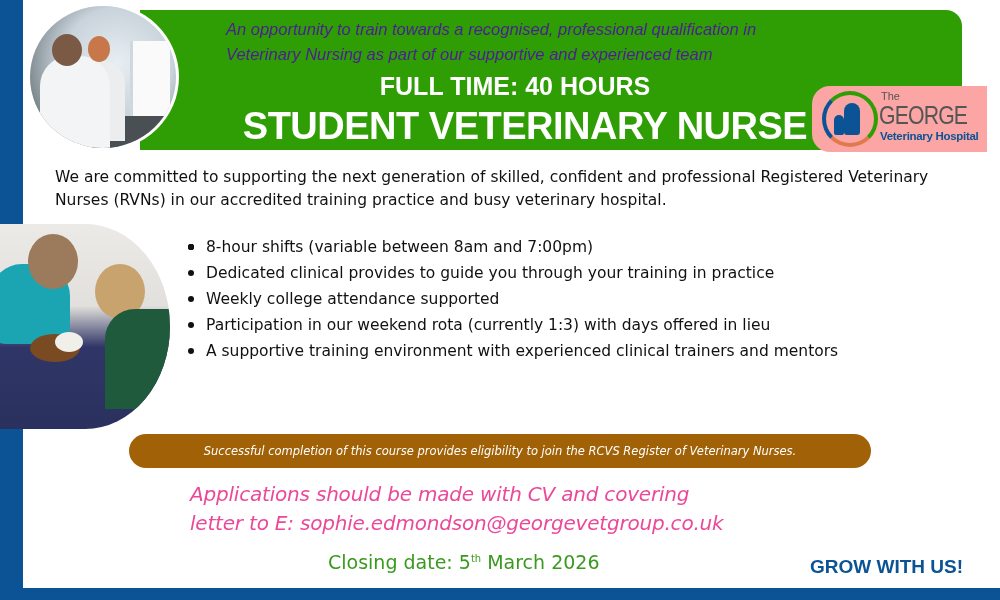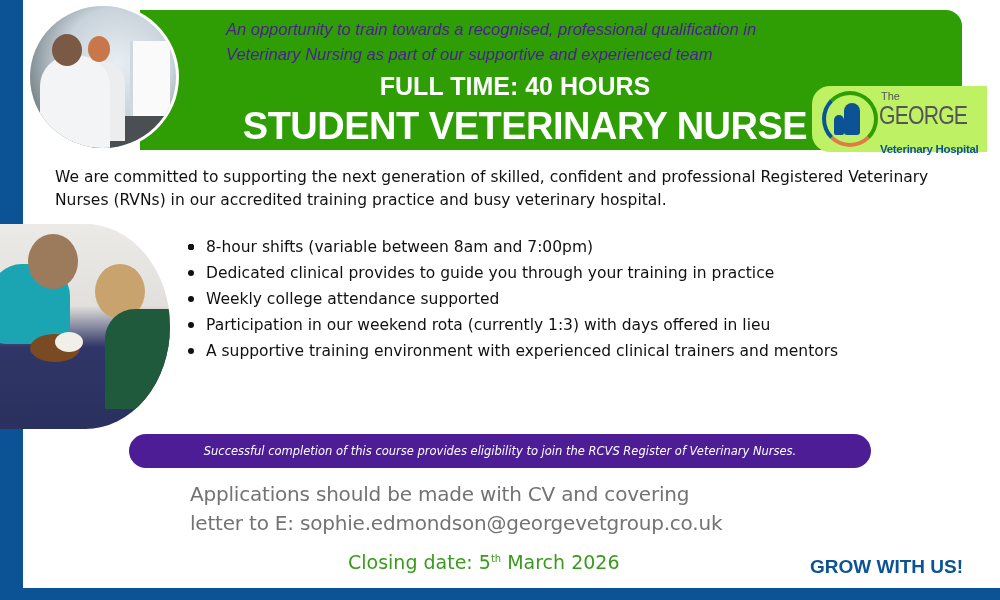--- a/index.html
+++ b/index.html
@@ -34,30 +34,30 @@
     background: radial-gradient(circle at 60% 40%, #e8eef3 0%, #c9d3db 45%, #6f7a80 80%, #3c4246 100%);
   }
   .photo-top .coat1 { position: absolute; left: 10px; top: 50px; width: 70px; height: 100px; background: #f2f4f6; border-radius: 30px 30px 0 0; }
   .photo-top .coat2 { position: absolute; left: 50px; top: 55px; width: 45px; height: 80px; background: #ebedef; border-radius: 22px 22px 0 0; }
   .photo-top .head1 { position: absolute; left: 22px; top: 28px; width: 30px; height: 32px; background: #7b5a45; border-radius: 50%; }
   .photo-top .head2 { position: absolute; left: 58px; top: 30px; width: 22px; height: 26px; background: #c7774a; border-radius: 50%; }
   .photo-top .machine { position: absolute; left: 100px; top: 35px; width: 40px; height: 90px; background: #fafafa; border-left: 3px solid #cfd8dc; }
   .photo-top .bench { position: absolute; left: 60px; top: 110px; width: 100px; height: 40px; background: #4a4f53; }
 
   .logo-box {
-    position: absolute; left: 812px; top: 86px; width: 175px; height: 66px; background: #bef264;
+    position: absolute; left: 812px; top: 86px; width: 175px; height: 66px; background: #fca5a5;
     border-radius: 18px 0 0 18px;
   }
   .logo-ring { position: absolute; left: 10px; top: 5px; width: 56px; height: 56px; border-radius: 50%;
     border: 4px solid #2f9e04; border-right-color: #2f9e04; border-bottom-color: #e07a4a; border-left-color: #0b5394; border-top-color: #2f9e04; }
   .logo-dog { position: absolute; left: 18px; top: 8px; width: 16px; height: 32px; background: #0b5394; border-radius: 8px 8px 3px 3px; }
   .logo-cat { position: absolute; left: 8px; top: 20px; width: 10px; height: 20px; background: #0b5394; border-radius: 5px 5px 2px 2px; }
   .logo-the { position: absolute; left: 69px; top: 4px; font-family: "Liberation Sans", sans-serif; font-size: 11px; color: #555; }
   .logo-george { position: absolute; left: 67px; top: 15px; font-family: "Liberation Sans", sans-serif; font-size: 25px; color: #555; letter-spacing: -1px; transform: scaleX(0.85); transform-origin: left; }
-  .logo-sub { position: absolute; left: 68px; top: 57px; font-family: "Liberation Sans", sans-serif; font-weight: bold; font-size: 11.5px; color: #0b5394; letter-spacing: -0.3px; }
+  .logo-sub { position: absolute; left: 68px; top: 44px; font-family: "Liberation Sans", sans-serif; font-weight: bold; font-size: 11.5px; color: #0b5394; letter-spacing: -0.3px; }
 
   .intro {
     position: absolute; left: 55px; top: 166px; width: 920px;
     font-family: "DejaVu Sans", sans-serif; font-size: 15.5px; line-height: 23px; color: #111111;
   }
 
   .photo-mid {
     position: absolute; left: 0px; top: 224px; width: 170px; height: 205px; border-radius: 0 50% 50% 0 / 0 50% 50% 0;
     overflow: hidden; background: #f1f1ef;
   }
@@ -65,31 +65,32 @@
 
   .bullets {
     position: absolute; left: 188px; top: 234px; width: 790px; list-style: none;
     font-family: "DejaVu Sans", sans-serif; font-size: 15.5px; line-height: 26px; color: #111111;
   }
   .bullets li { position: relative; padding-left: 18px; }
   .bullets li .dot { position: absolute; left: 0; top: 10px; width: 6px; height: 6px; border-radius: 50%; background: #111; }
 
   .eligibility {
     position: absolute; left: 129px; top: 434px; width: 742px; height: 34px; border-radius: 17px;
-    background: #4c1d95; color: #ffffff; text-align: center;
+    background: #a16207; color: #ffffff; text-align: center;
     font-family: "DejaVu Sans", sans-serif; font-style: italic; font-size: 11.5px; line-height: 34px;
   }
 
   .apply {
     position: absolute; left: 190px; top: 480px; width: 620px;
-    font-family: "DejaVu Sans", sans-serif; font-size: 20px; line-height: 29px; color: #737373;
+    font-family: "DejaVu Sans", sans-serif; font-size: 20px; line-height: 29px; color: #ec4899;
     letter-spacing: -0.2px;
+    font-style: italic;
   }
   .closing {
-    position: absolute; left: 348px; top: 551px; font-family: "DejaVu Sans", sans-serif;
+    position: absolute; left: 328px; top: 551px; font-family: "DejaVu Sans", sans-serif;
     font-size: 19px; color: #3a9a1e;
   }
   .closing sup { font-size: 10px; vertical-align: super; }
   .grow {
     position: absolute; left: 810px; top: 556px; width: 190px;
     font-family: "Liberation Sans", sans-serif; font-weight: bold; font-size: 19px; color: #0b5394;
   }
 </style>
 </head>
 <body>

